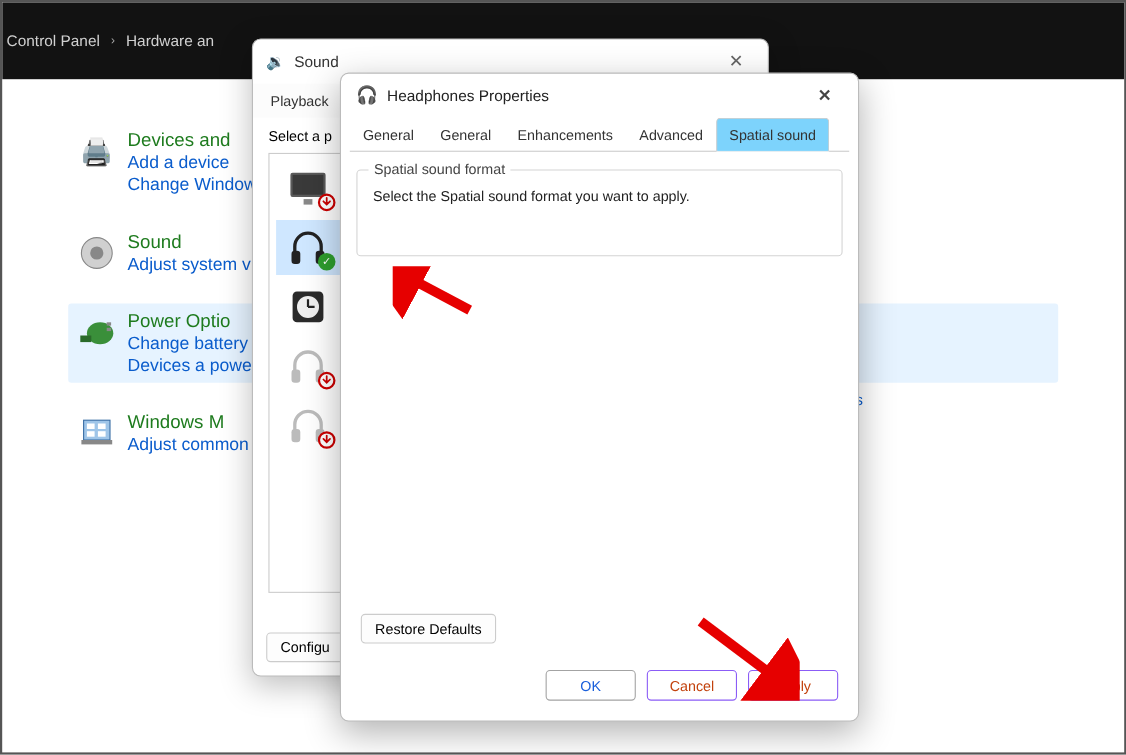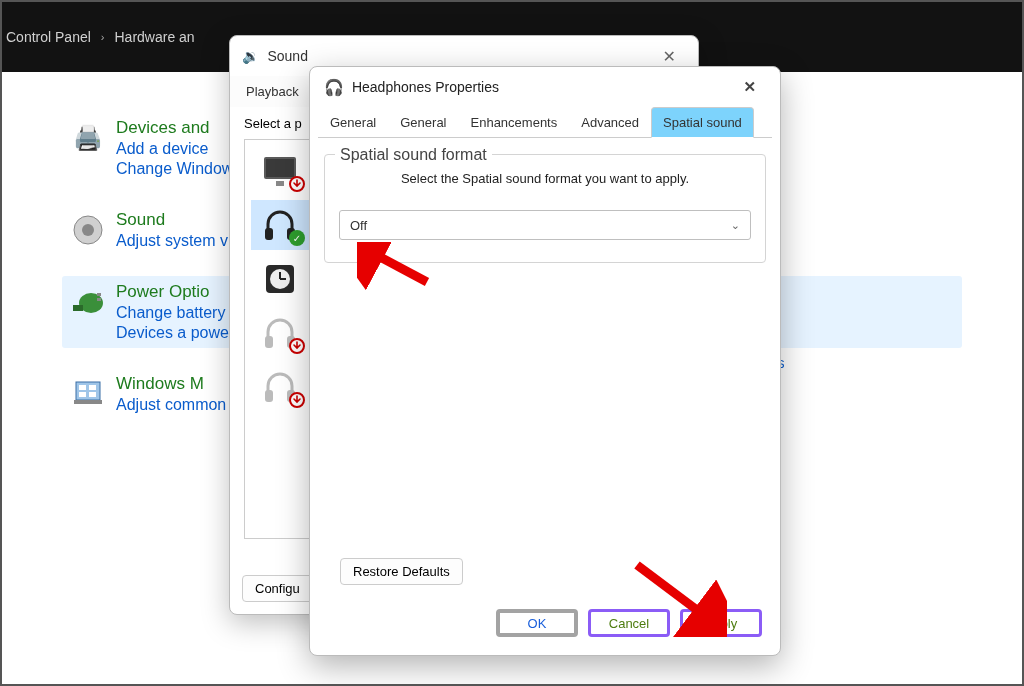--- a/index.html
+++ b/index.html
@@ -38,28 +38,28 @@
 
   .prop-win{ position:absolute; left:307px; top:64px; width:472px; height:590px; background:#fff; border:1px solid #bbb; border-radius:8px; box-shadow:0 10px 32px rgba(0,0,0,.3);}
   .prop-titlebar{ height:40px; display:flex; align-items:center; padding:0 14px; font-size:14px; color:#222;}
   .prop-titlebar .hp{ margin-right:8px; font-size:16px;}
   .prop-close{ margin-left:auto; font-size:15px; color:#444; font-weight:bold; padding:6px 10px;}
   .prop-tabs-row{ display:flex; font-size:13px; padding:0 8px;}
   .ptab{ padding:7px 11px; border:1px solid transparent; color:#333; border-radius:4px 4px 0 0;}
   .ptab.active{ border:1px solid #ccc; border-bottom:1px solid #fff; background:#7dd3fc; position:relative; z-index:2;}
   .tab-underline{ height:1px; background:#ccc; margin:0 8px -1px 8px; position:relative; top:-1px;}
   .groupbox{ margin:16px 14px 0 14px; border:1px solid #d4d4d4; border-radius:4px; padding:16px 14px 22px 14px; position:relative;}
-  .group-lbl{ position:absolute; top:-9px; left:10px; background:#fff; padding:0 5px; font-size:16px; color:#444;}
-  .group-desc{ font-size:13px; color:#222; margin-bottom:24px;text-align:center;}
+  .group-lbl{ position:absolute; top:-9px; left:10px; background:#fff; padding:0 5px; font-size:13px; color:#444;}
+  .group-desc{ font-size:13px; color:#222; margin-bottom:24px;}
   .combo{ border:1px solid #bfbfbf; border-radius:3px; height:30px; display:flex; align-items:center; padding:0 10px; font-size:13px; color:#333; justify-content:space-between;}
   .combo .chevd{ font-size:11px; color:#666;}
-  .restore{ position:absolute; left:30px; bottom:70px;}
+  .restore{ position:absolute; left:18px; bottom:70px;}
   .prop-btnrow{ position:absolute; bottom:18px; right:18px; display:flex; gap:10px;}
-  .win-btn{ min-width:82px; height:28px; border:3px solid #8b5cf6; background:#fff; border-radius:4px; font-size:13px; color:#4d7c0f;}
-  .win-btn.primary{ border:4px solid #a3a3a3; color:#1a5fdb;}
+  .win-btn{ min-width:82px; height:28px; border:1px solid #8b5cf6; background:#fff; border-radius:4px; font-size:13px; color:#c2410c;}
+  .win-btn.primary{ border:1px solid #a3a3a3; color:#1a5fdb;}
 
   .arrow{ position:absolute; pointer-events:none;}
 </style>
 </head>
 <body>
 
 <div class="topbar">
   <div class="breadcrumb">
     <span>Control Panel</span>
     <span class="chev">›</span>
@@ -205,24 +205,20 @@
     <div class="ptab">General</div>
     <div class="ptab">General</div>
     <div class="ptab">Enhancements</div>
     <div class="ptab">Advanced</div>
     <div class="ptab active">Spatial sound</div>
   </div>
   <div class="tab-underline"></div>
   <div class="groupbox">
     <span class="group-lbl">Spatial sound format</span>
     <div class="group-desc">Select the Spatial sound format you want to apply.</div>
-    <div class="combo">
-      <span>Off</span>
-      <span class="chevd">⌄</span>
-    </div>
   </div>
   <button class="btn-slim restore">Restore Defaults</button>
   <div class="prop-btnrow">
     <button class="win-btn primary">OK</button>
     <button class="win-btn">Cancel</button>
     <button class="win-btn">Apply</button>
   </div>
 </div>
 
 <svg class="arrow" style="left:355px; top:240px;" width="80" height="50">

